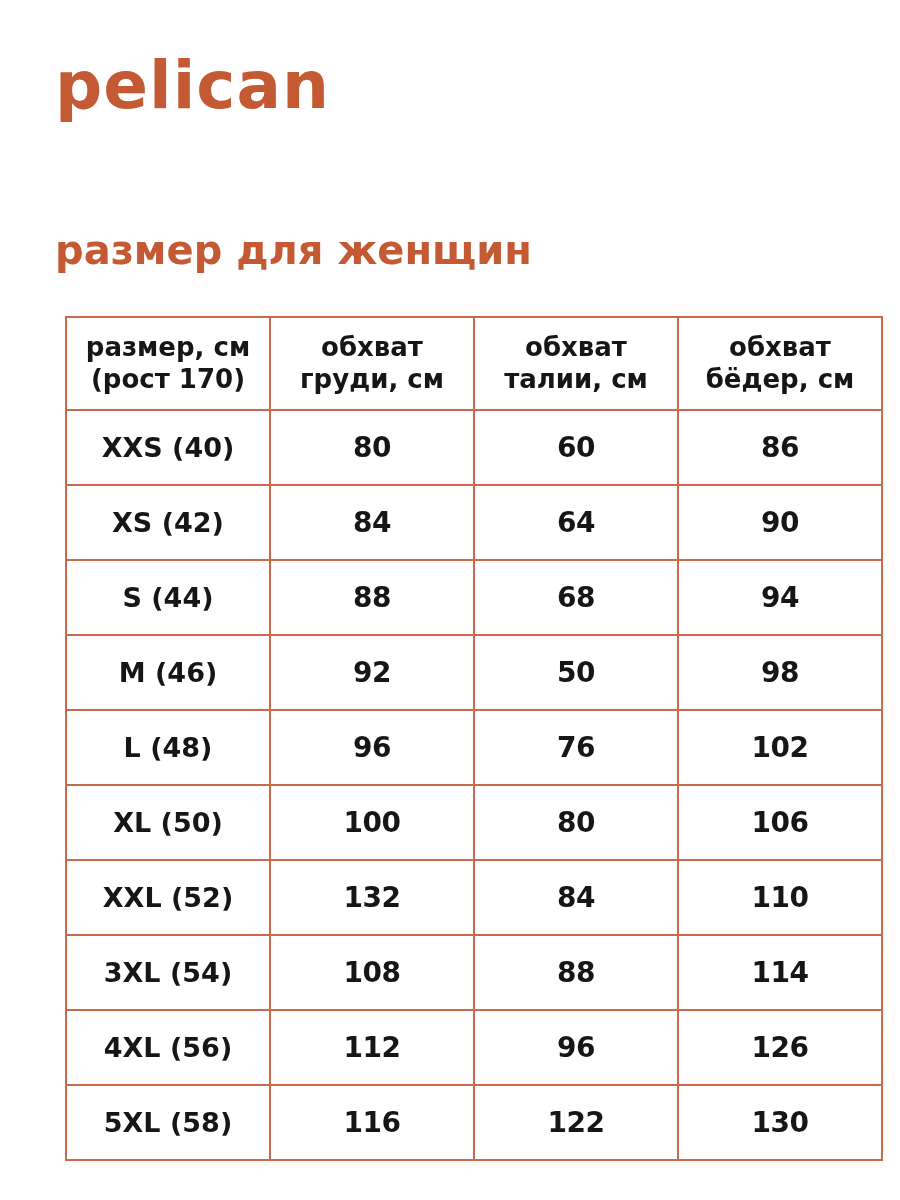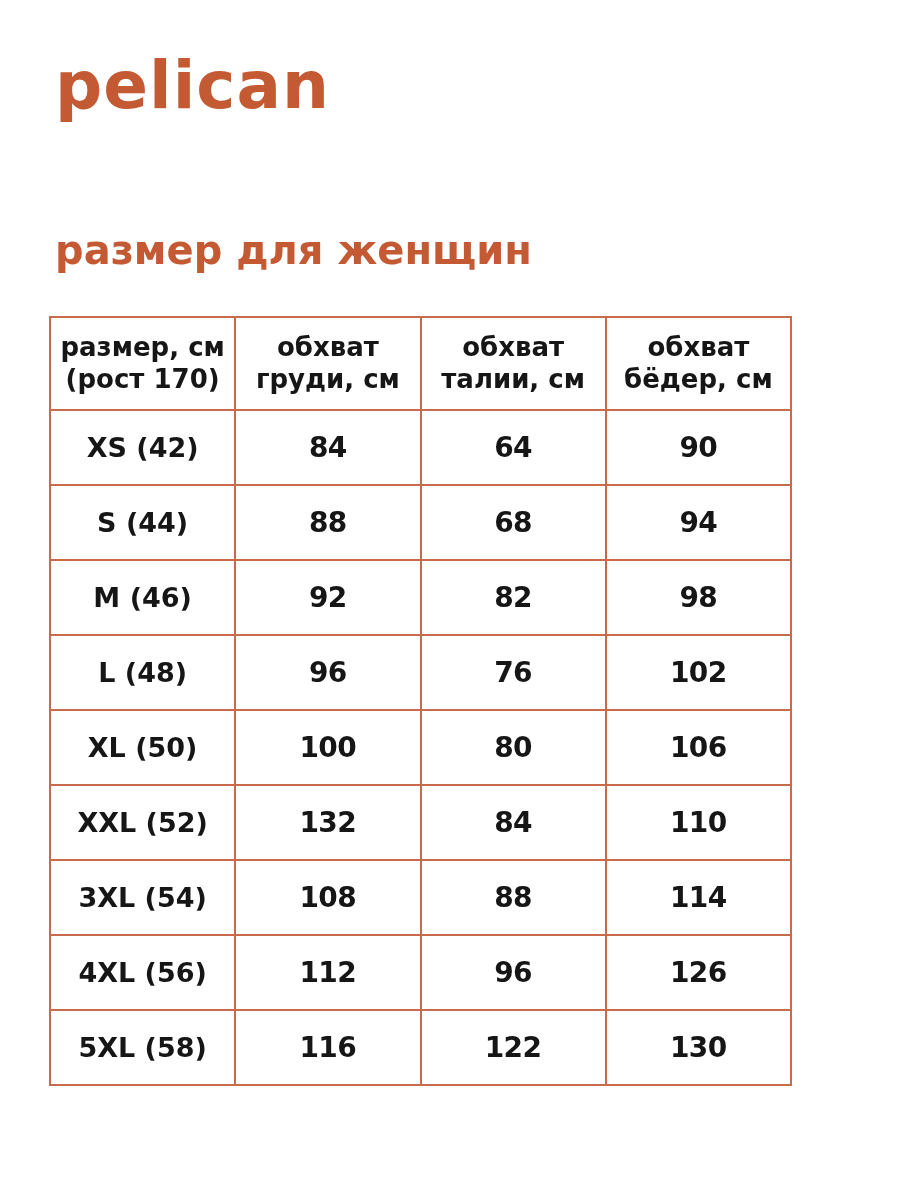--- a/index.html
+++ b/index.html
@@ -25,23 +25,23 @@
     position: absolute;
     left: 46px;
     top: 218px;
     font-size: 40px;
     font-weight: 700;
     color: #c45a33;
     font-family: "DejaVu Sans", sans-serif;
   }
   table.size-table {
     position: absolute;
-    left: 40px;
+    left: 56px;
     top: 307px;
-    width: 743px;
+    width: 818px;
     border-collapse: collapse;
     table-layout: fixed;
   }
   table.size-table th,
   table.size-table td {
     border: 2px solid #c86b4a;
     text-align: center;
     vertical-align: middle;
     color: #161616;
     background: #ffffff;
@@ -80,35 +80,41 @@
       <th>обхват
 груди, см</th>
       <th>обхват
 талии, см</th>
       <th>обхват
 бёдер, см</th>
     </tr>
   </thead>
   <tbody id="size-table-body">
       <tr>
+        <td>XXS (40)</td>
+        <td class="num">80</td>
+        <td class="num">60</td>
+        <td class="num">86</td>
+      </tr>
+      <tr>
         <td>XS (42)</td>
         <td class="num">84</td>
         <td class="num">64</td>
         <td class="num">90</td>
       </tr>
       <tr>
         <td>S (44)</td>
         <td class="num">88</td>
         <td class="num">68</td>
         <td class="num">94</td>
       </tr>
       <tr>
         <td>M (46)</td>
         <td class="num">92</td>
-        <td class="num">82</td>
+        <td class="num">50</td>
         <td class="num">98</td>
       </tr>
       <tr>
         <td>L (48)</td>
         <td class="num">96</td>
         <td class="num">76</td>
         <td class="num">102</td>
       </tr>
       <tr>
         <td>XL (50)</td>

